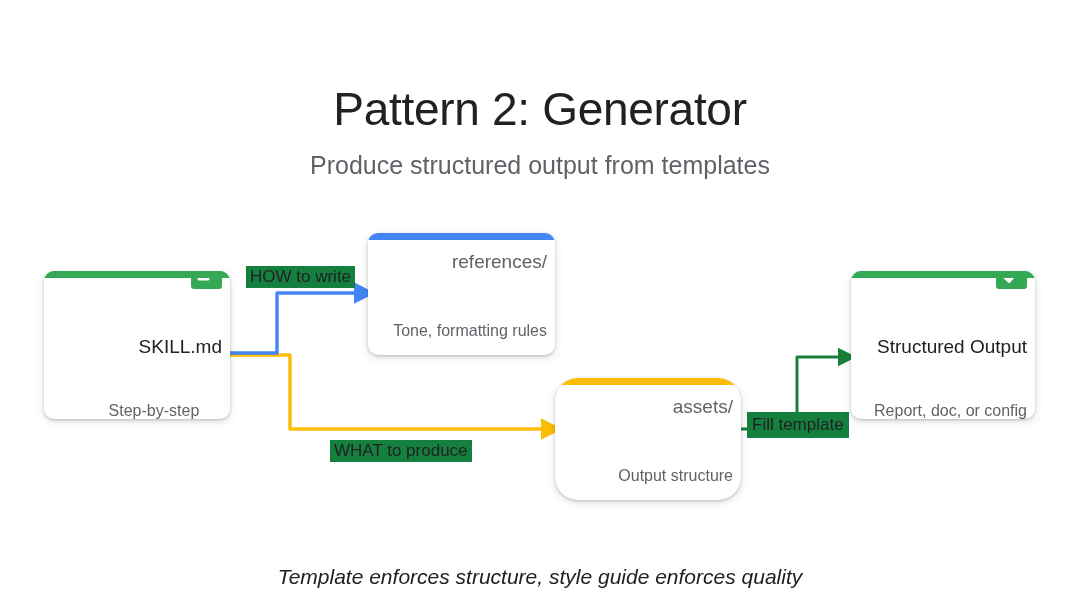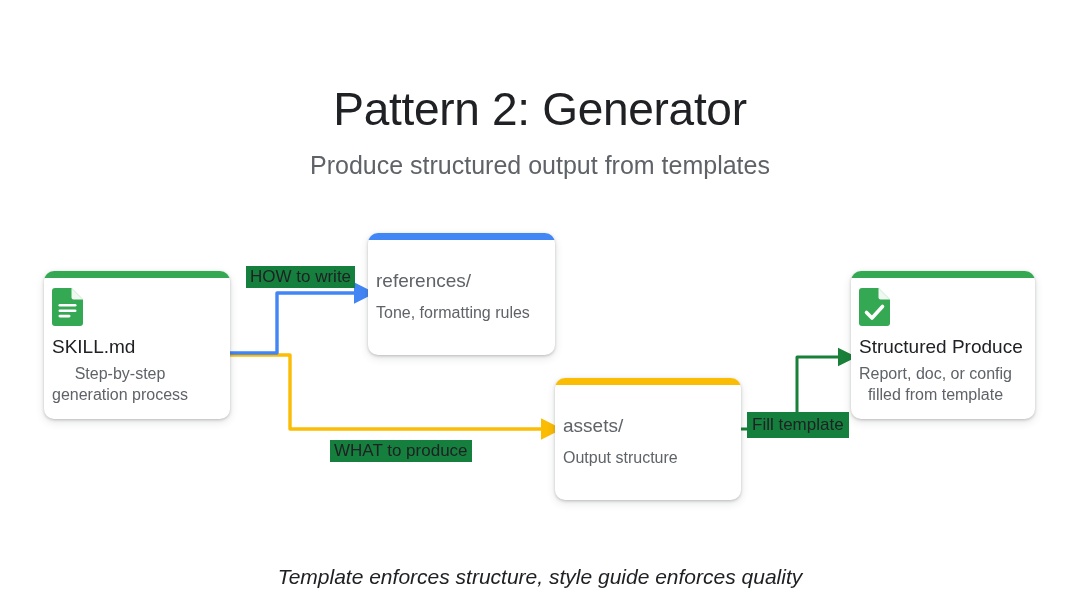--- a/index.html
+++ b/index.html
@@ -73,25 +73,26 @@
   .card-bar {
     position: absolute;
     top: 0;
     left: 0;
     right: 0;
     height: 7px;
   }
   .card-inner {
     display: flex;
     flex-direction: column;
-    align-items: flex-start;
+    align-items: flex-end;
     justify-content: center;
     width: 100%;
     padding: 10px 8px 6px;
     box-sizing: border-box;
+    gap: 37px;
   }
   .card-icon {
     margin-bottom: 9px;
     line-height: 0;
   }
   .card-eyebrow {
     font-size: 19px;
     color: #5f6368;
     line-height: 1.25;
     margin-bottom: 5px;
@@ -108,21 +109,21 @@
     font-size: 16px;
     color: #5f6368;
     line-height: 1.35;
     text-align: center;
     margin-top: 4px;
   }
 
   
   #card-skill      { left: 44px;  top: 234px; width: 186px; height: 148px; }
   #card-references { left: 368px; top: 196px; width: 187px; height: 122px; }
-  #card-assets     { left: 555px; top: 341px; width: 186px; height: 122px; }
+  #card-assets     { left: 555px; top: 341px; width: 186px; height: 122px; border-radius: 23px; }
   #card-output     { left: 851px; top: 234px; width: 184px; height: 148px; }
 
   
   #edges {
     position: absolute;
     left: 0; top: 0;
     width: 1080px;
     height: 603px;
     z-index: 2;
   }
@@ -209,20 +210,20 @@
   <div class="card" id="card-output">
     <div class="card-bar" style="background:#34A853"></div>
     <div class="card-inner">
       <div class="card-icon">
         <svg width="31" height="38" viewBox="0 0 31 38">
           <path d="M3,0 H19.5 L31,11.5 V35 A3,3 0 0 1 28,38 H3 A3,3 0 0 1 0,35 V3 A3,3 0 0 1 3,0 Z" fill="#34A853"></path>
           <path d="M19.5,0 L31,11.5 H21.5 A2,2 0 0 1 19.5,9.5 Z" fill="#ffffff" opacity="0.92"></path>
           <path d="M7.5,24.5 L13,30 L23.5,18.5" stroke="#ffffff" stroke-width="3.6" fill="none" stroke-linecap="round" stroke-linejoin="round"></path>
         </svg>
       </div>
-      <div class="card-title plain">Structured Produce</div>
+      <div class="card-title plain">Structured Output</div>
       <div class="card-sub">Report, doc, or config<br>filled from template</div>
     </div>
   </div>
 
   <div class="page-caption">Template enforces structure, style guide enforces quality</div>
 
 </div>
 
 </body></html>

